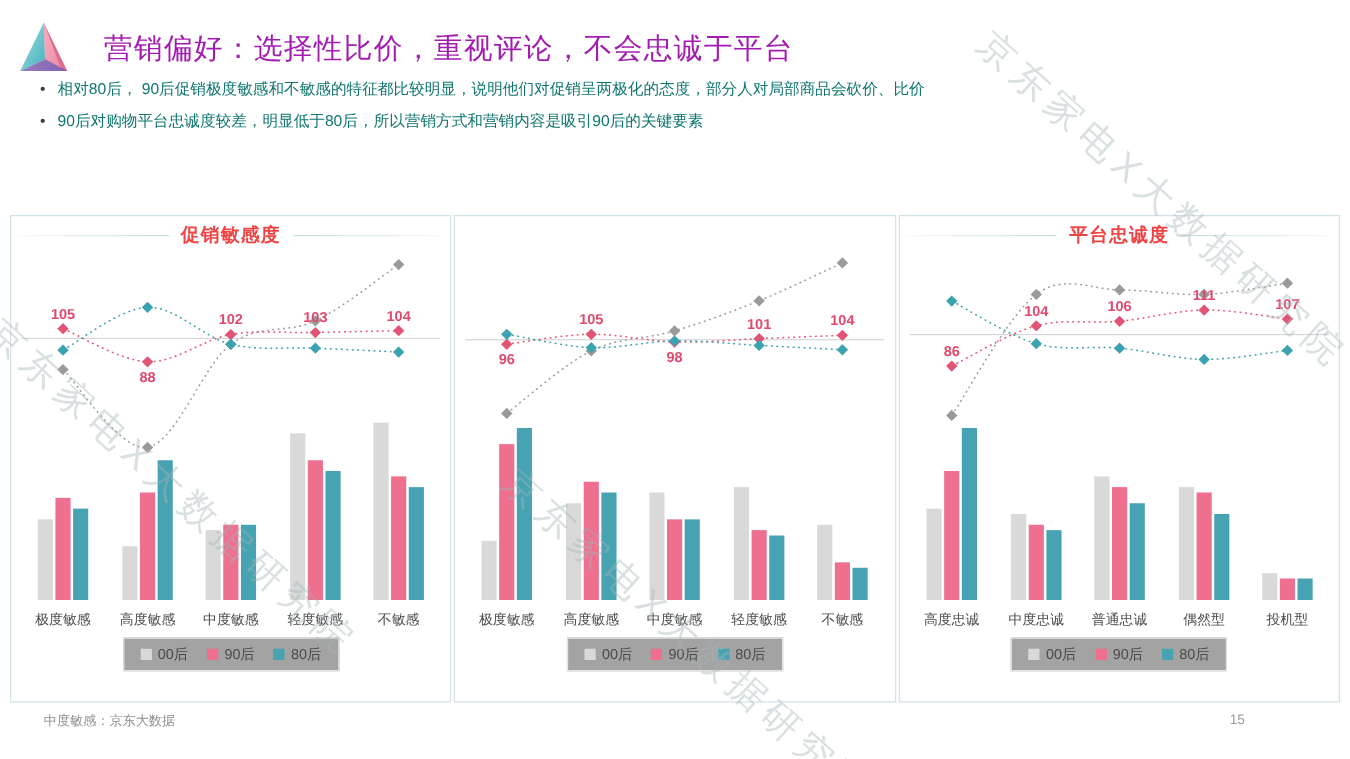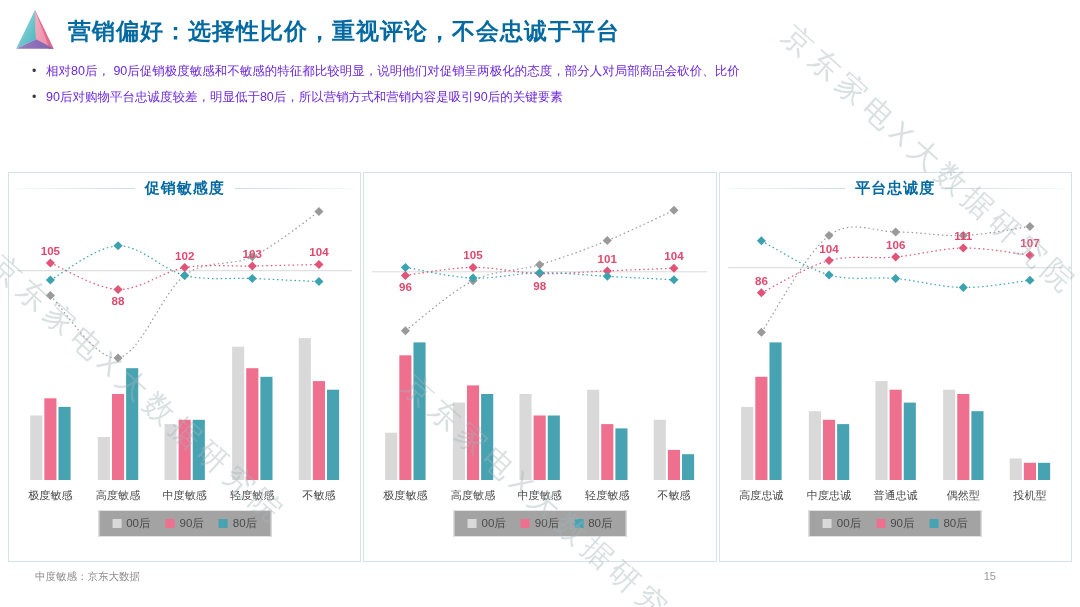--- a/index.html
+++ b/index.html
@@ -13,37 +13,37 @@
     position:absolute;white-space:nowrap;pointer-events:none;z-index:6;
     font-size:30px;letter-spacing:6px;color:rgba(165,180,185,0.42);
     transform:rotate(42deg);transform-origin:left top;font-weight:400;
   }
   .wm-a{left:800px;top:16px;}
   .wm-b{left:8px;top:246px;}
   .wm-c{left:420px;top:366px;}
   
   header{position:absolute;left:14px;top:8px;display:flex;align-items:center;z-index:2;}
   .logo{width:42px;height:46px;margin-right:12px;flex:0 0 auto;}
-  h1{font-size:23px;font-weight:bold;color:#0369a1;margin:0;letter-spacing:1px;}
+  h1{font-size:23px;font-weight:normal;color:#a21caf;margin:15px;letter-spacing:1px;}
   
   .bullets{position:absolute;left:30px;top:58px;width:1010px;margin:0;padding:0;list-style:none;z-index:2;}
   .bullets li{
-    font-size:12.5px;color:#6d28d9;line-height:26px;padding-left:16px;position:relative;
+    font-size:12.5px;color:#0f766e;line-height:26px;padding-left:16px;position:relative;
   }
   .bullets li::before{content:"•";position:absolute;left:2px;color:#3d3d3d;}
   
   .charts{position:absolute;left:8px;top:172px;width:1064px;height:390px;display:flex;gap:2px;z-index:1;}
   .panel{flex:1 1 0;position:relative;border:1px solid #d3e2e9;background:#fff;}
   .panel-title-row{
     position:absolute;left:0;right:0;top:6px;display:flex;align-items:center;z-index:3;
     padding:0 6px;
   }
   .tline{flex:1 1 0;height:1px;background:linear-gradient(to right,rgba(190,215,215,0.15),#c9dede);}
   .tline.rev{background:linear-gradient(to left,rgba(190,215,215,0.15),#c9dede);}
-  .panel-title{font-size:15px;font-weight:bold;color:#0369a1;margin:0 10px;letter-spacing:1px;}
+  .panel-title{font-size:15px;font-weight:bold;color:#ef4444;margin:0 10px;letter-spacing:1px;}
   .chart-svg{position:absolute;left:0;top:0;width:100%;height:100%;}
   .legend{
     position:absolute;left:50%;bottom:24px;transform:translateX(-50%);
     display:inline-flex;align-items:center;gap:15px;border:1px solid #e2e2e2;background:#a3a3a3;
     padding:5px 13px;white-space:nowrap;
   }
   .legend-item{display:inline-flex;align-items:center;gap:5px;font-size:11.5px;color:#4a4a4a;}
   .legend-swatch{width:9px;height:9px;display:inline-block;}
   
   .source{position:absolute;left:35px;top:570px;font-size:10.5px;color:#8e8e8e;z-index:2;}

